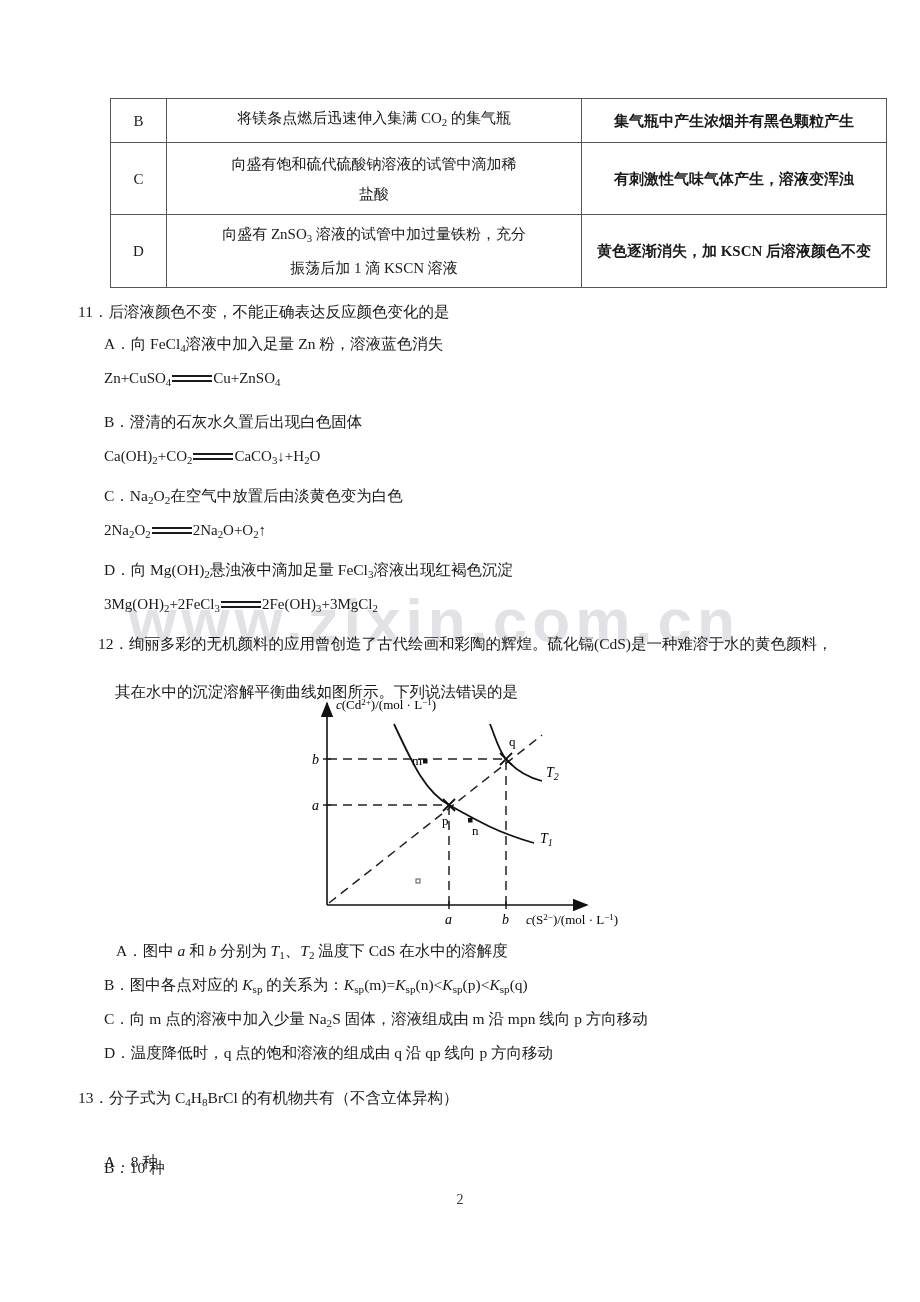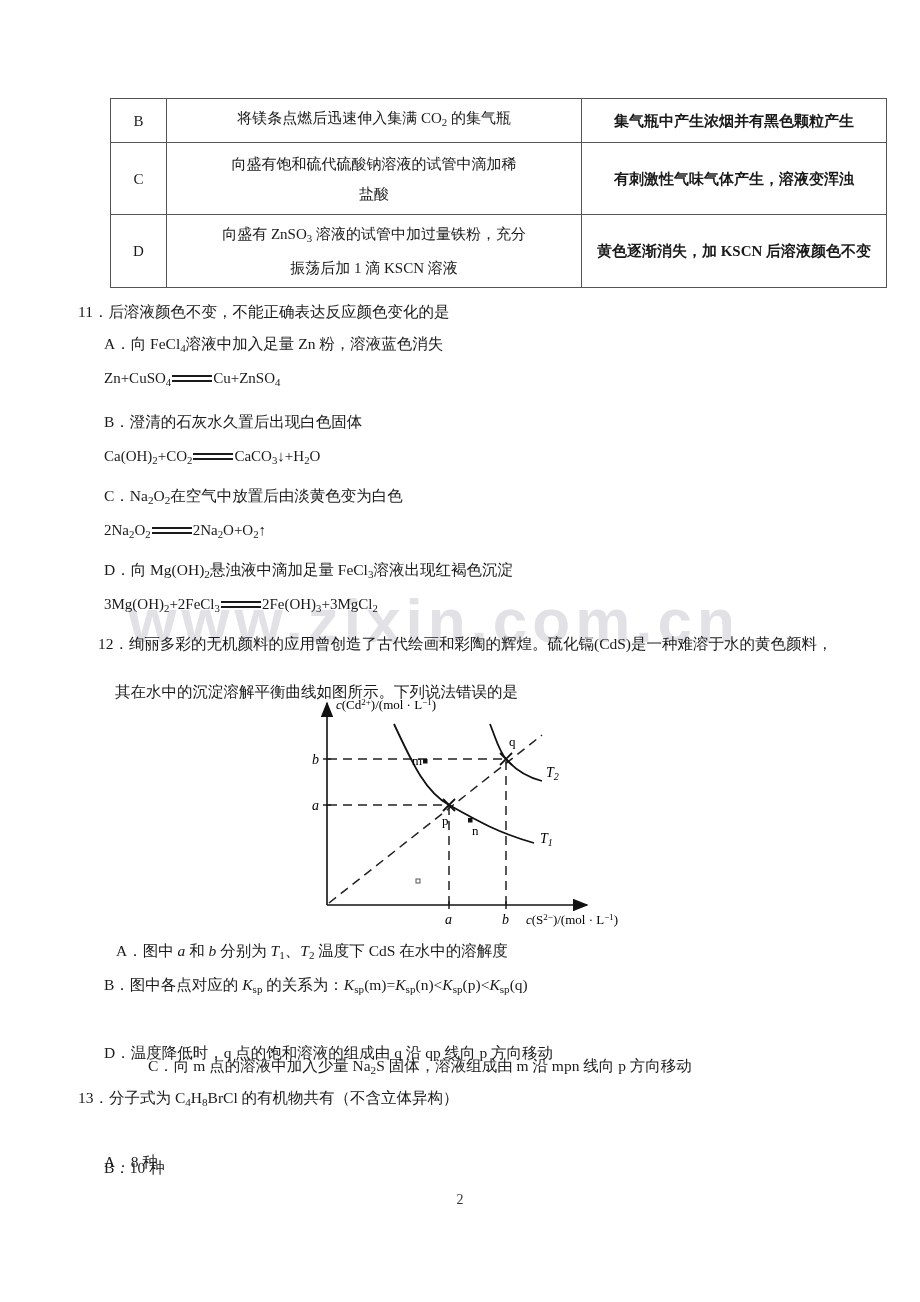--- a/index.html
+++ b/index.html
@@ -224,21 +224,21 @@
       <text x="236" y="231" font-family="Liberation Serif, serif" font-size="13"><tspan font-style="italic">c</tspan>(S<tspan font-size="9" dy="-4">2−</tspan><tspan dy="4">)/(mol · L</tspan><tspan font-size="9" dy="-4">−1</tspan><tspan dy="4">)</tspan></text>
     </svg>
   </div>
 
   <div class="opt" style="left:116px; top:941px;text-align:center;">
     <span>A．</span><span>图中 <i class="v">a</i> 和 <i class="v">b</i> 分别为 <i class="v">T</i><sub>1</sub>、<i class="v">T</i><sub>2</sub> 温度下 CdS 在水中的溶解度</span>
   </div>
   <div class="opt" style="left:104px; top:975px;">
     <span>B．</span><span>图中各点对应的 <i class="v">K</i><sub>sp</sub> 的关系为：<i class="v">K</i><sub>sp</sub>(m)=<i class="v">K</i><sub>sp</sub>(n)&lt;<i class="v">K</i><sub>sp</sub>(p)&lt;<i class="v">K</i><sub>sp</sub>(q)</span>
   </div>
-  <div class="opt" style="left:104px; top:1056px;margin-left:44px;">
+  <div class="opt" style="left:104px; top:1009px;">
     <span>C．</span><span>向 m 点的溶液中加入少量 Na<sub>2</sub>S 固体，溶液组成由 m 沿 mpn 线向 p 方向移动</span>
   </div>
   <div class="opt" style="left:104px; top:1043px;">
     <span>D．</span><span>温度降低时，q 点的饱和溶液的组成由 q 沿 qp 线向 p 方向移动</span>
   </div>
 
   <div class="q" style="left:78px; top:1086px;">
     <span>13．</span><span>分子式为 C</span><sub>4</sub><span>H</span><sub>8</sub><span>BrCl 的有机物共有（不含立体异构）</span>
   </div>
   <div class="opt" style="left:104px; top:1124px;margin-top:28px;">

